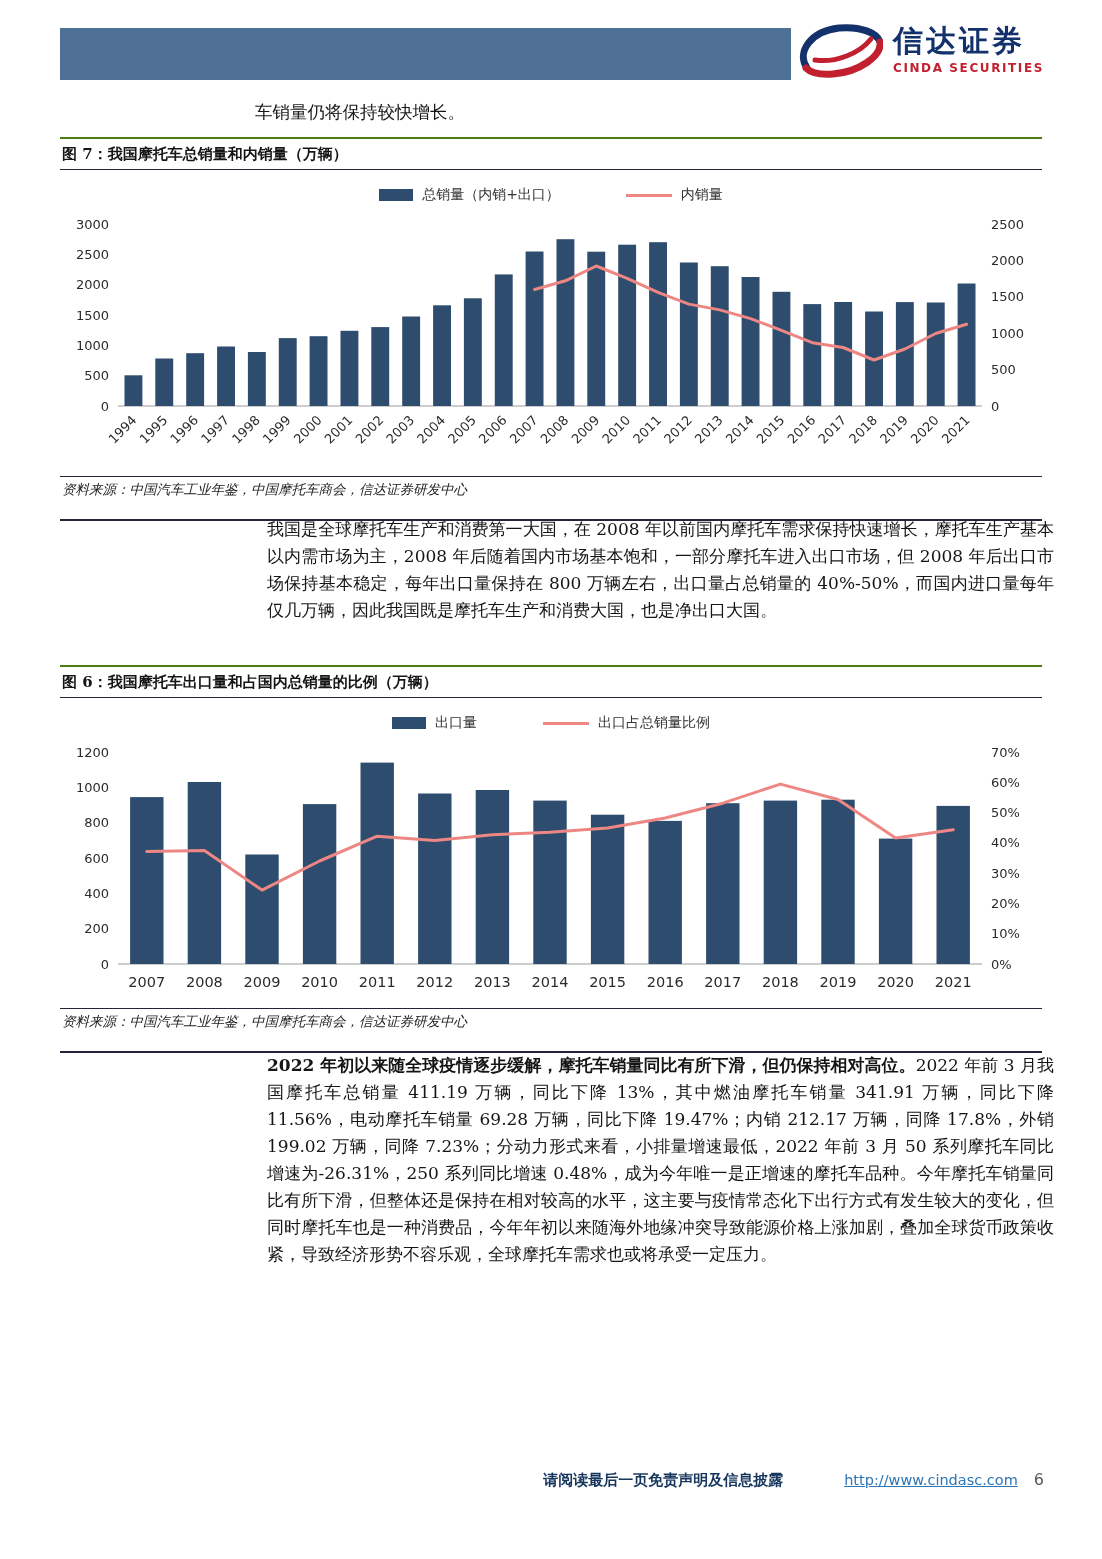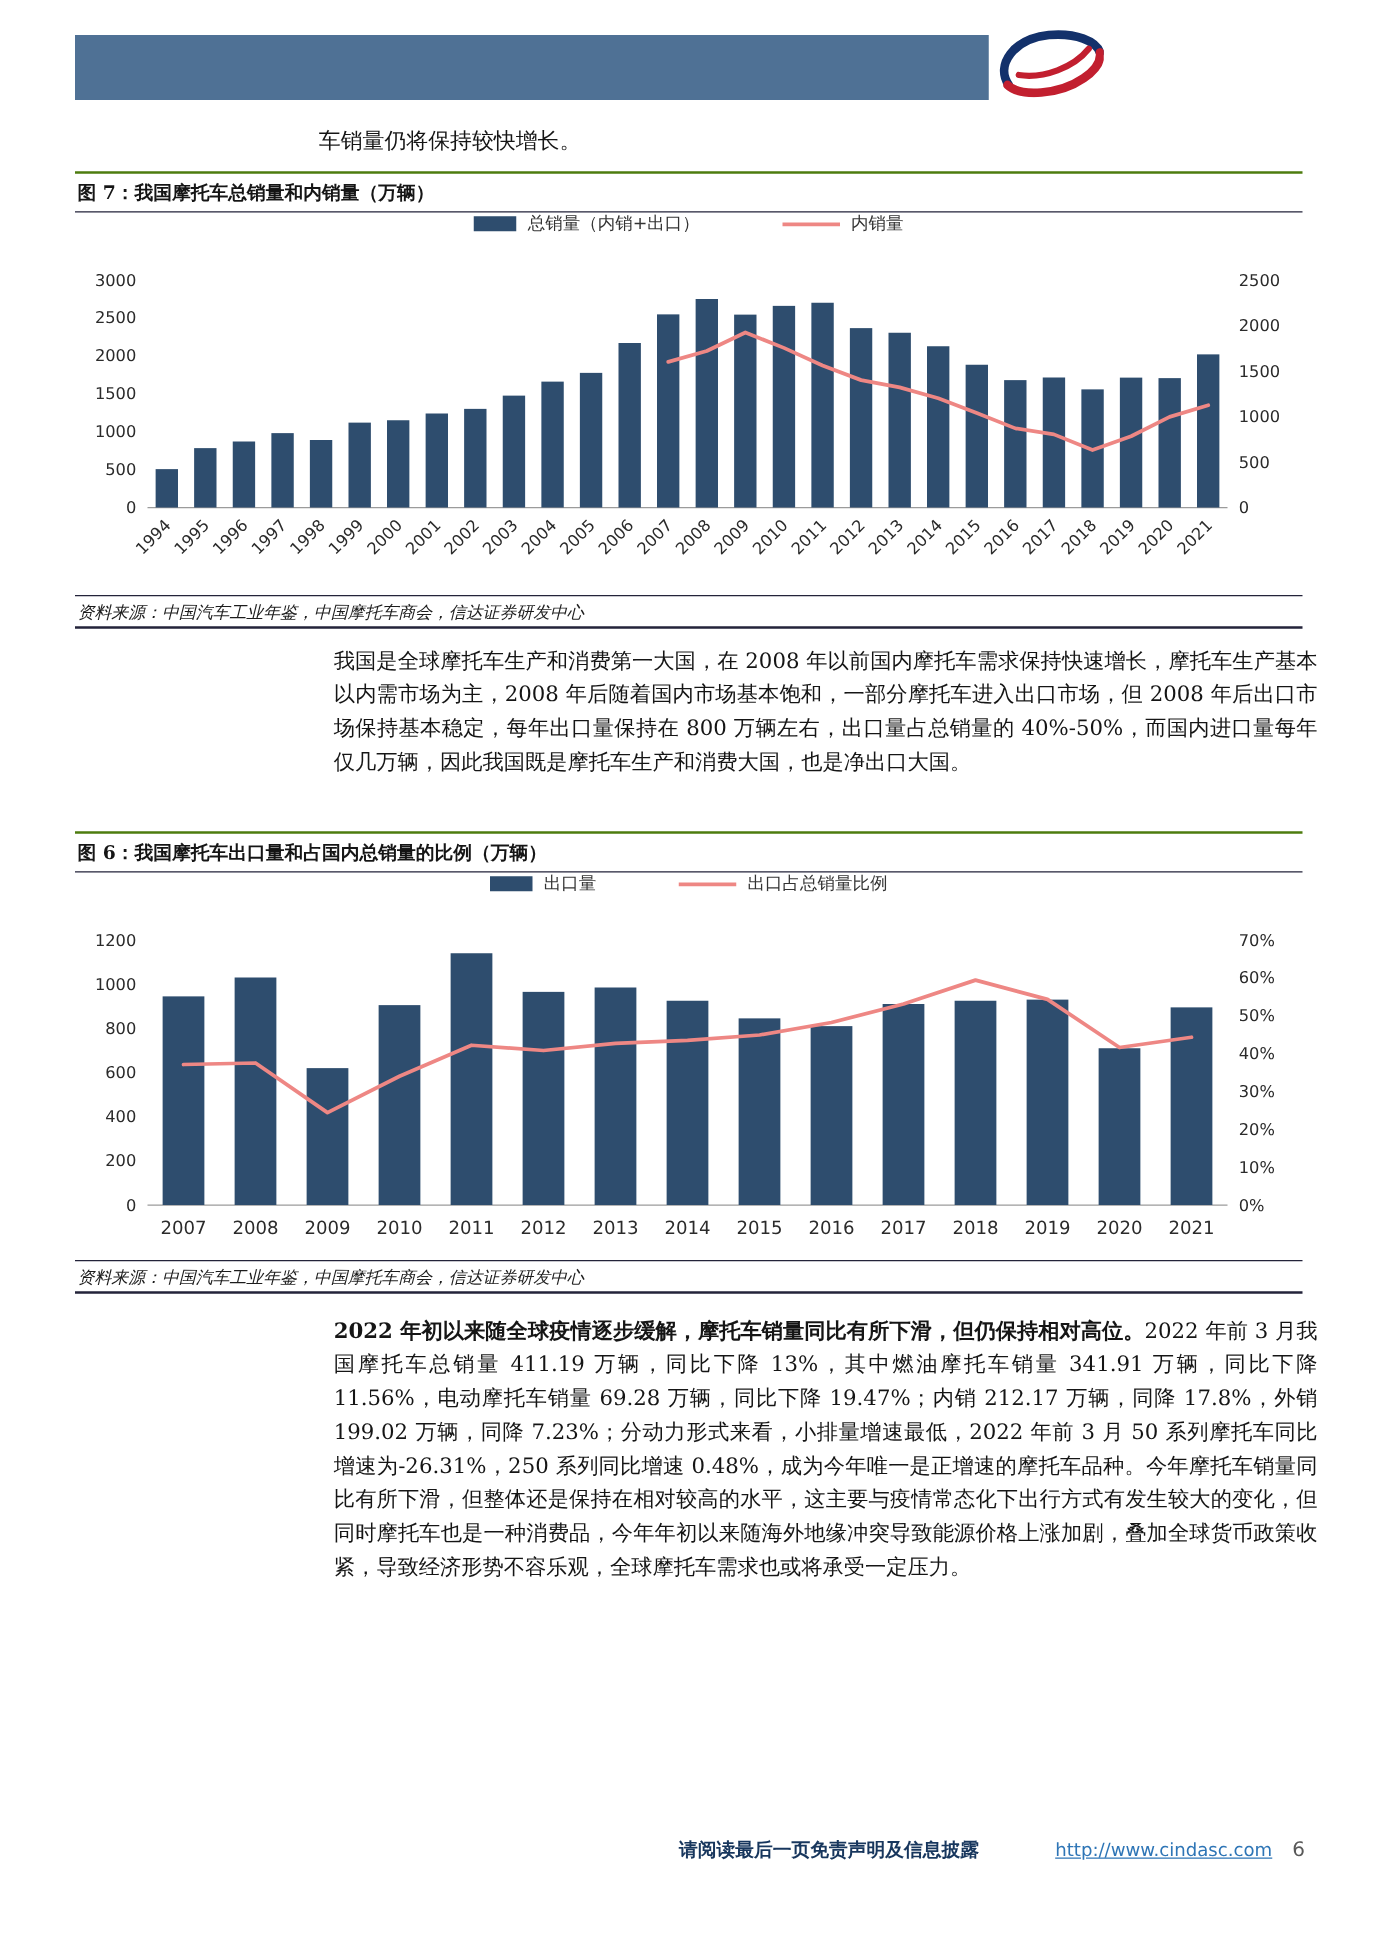--- a/index.html
+++ b/index.html
@@ -18,24 +18,24 @@
   
   .lead{left:255px;top:100px;font-size:17.5px;}
   .para{left:255px;width:787px;font-size:17px;line-height:27px;text-align:justify;margin:12px;}
 
   
   .figure{left:60px;width:982px;}
   .fig-title{border-top:2px solid #4d7c0f;border-bottom:1px solid #23233a;
              font-weight:bold;font-size:15px;padding:6px 2px 5px;}
   .chart-host{border-bottom:1px solid #23233a;}
   .fig-source{border-bottom:2px solid #23233a;font-style:italic;font-size:13.5px;
-              padding:4px 2px 2px;color:#1c1c1c;}
-
-  
-  .legend{display:flex;justify-content:center;gap:66px;align-items:flex-start;height:34px;
+              padding:4px 2px 20px;color:#1c1c1c;}
+
+  
+  .legend{display:flex;justify-content:center;gap:66px;align-items:flex-end;height:34px;
           font-family:"DejaVu Sans",sans-serif;font-size:14px;color:#333;}
   .legend-item{display:flex;align-items:center;gap:9px;}
   .sw-bar{width:34px;height:12px;display:inline-block;}
   .sw-line{width:46px;height:3px;display:inline-block;}
   .chart-svg text{font-family:"DejaVu Sans",sans-serif;}
 
   
   .footer{top:1470px;right:58px;display:flex;align-items:baseline;gap:16px;font-size:15px;}
   .disclaimer{color:#17365d;font-weight:bold;}
   .url{color:#2e75b6;text-decoration:underline;font-family:"DejaVu Sans",sans-serif;font-size:14.5px;cursor:pointer;margin-left:45px;}
@@ -44,20 +44,24 @@
 </head>
 <body>
 
 <div class="abs band"></div>
 <div class="abs logo">
   <svg width="90" height="56" viewBox="0 0 90 56">
     <path d="M14 46 C 3 30, 18 9, 46 6 C 68 4, 84 11, 87 20" fill="none" stroke="#13316b" stroke-width="7" stroke-linecap="round"></path>
     <path d="M87 20 C 89 34, 66 50, 40 52 C 26 53, 17 50, 13 46" fill="none" stroke="#c21f2f" stroke-width="7" stroke-linecap="round"></path>
     <path d="M22 38 C 42 41, 66 32, 78 17" fill="none" stroke="#c21f2f" stroke-width="5" stroke-linecap="round"></path>
   </svg>
+  <div>
+    <div class="logo-cn">信达证券</div>
+    <div class="logo-en">CINDA SECURITIES</div>
+  </div>
 </div>
 
 <div class="abs lead">车销量仍将保持较快增长。</div>
 
 <section class="abs figure" style="top:137px">
   <div class="fig-title">图 7：我国摩托车总销量和内销量（万辆）</div>
   <div class="chart-host"><div class="legend">
         <span class="legend-item">
           <span class="sw-bar" style="background:#2e4d6e"></span>
           <span>总销量（内销+出口）</span>

